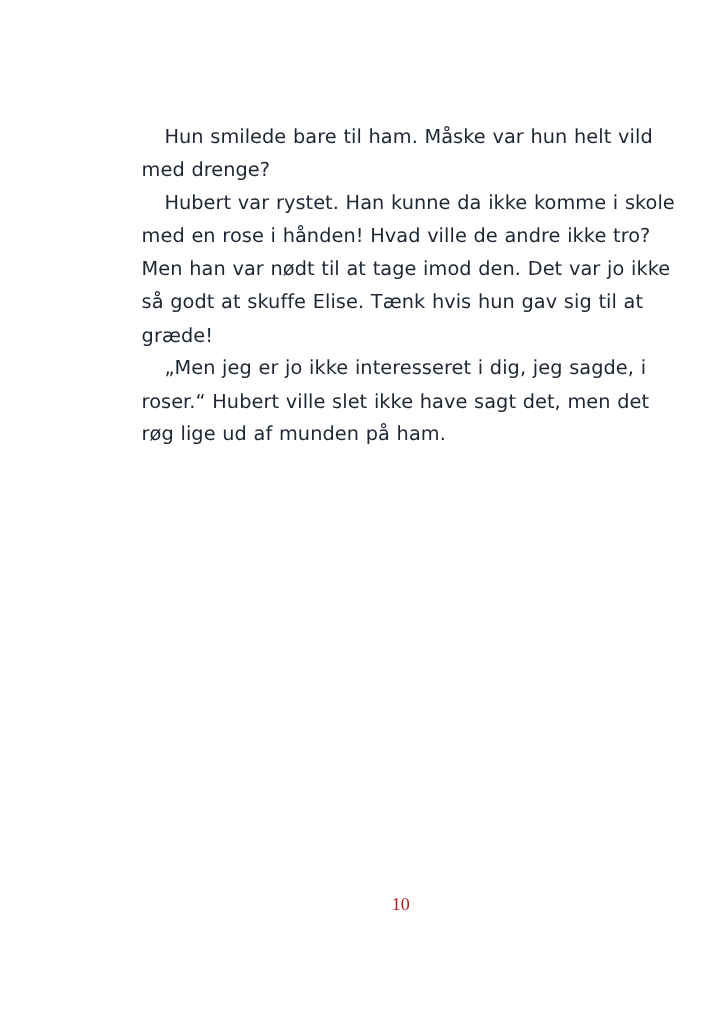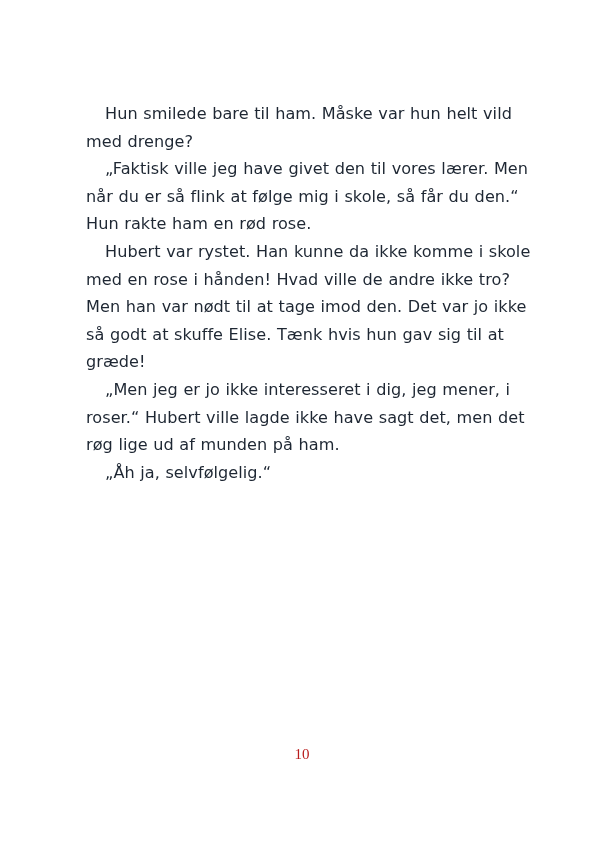--- a/index.html
+++ b/index.html
@@ -12,20 +12,21 @@
     background: #ffffff;
     font-family: "DejaVu Sans", sans-serif;
     overflow: hidden;
   }
   .page {
     position: relative;
     width: 504px;
     height: 845px;
     background: #ffffff;
     box-sizing: border-box;
+    margin-left: 32px;
   }
   .text-column {
     position: absolute;
     left: 86px;
     top: 100px;
     width: 450px;
   }
   .para {
     margin: 0;
     padding: 0;
@@ -50,21 +51,19 @@
     color: #b91c1c;
   }
 </style>
 </head>
 <body>
 
 <div class="page">
 
   <div class="text-column">
     <p class="para">Hun smilede bare til ham. Måske var hun helt vild med drenge?</p>
-    <p class="para">„Faktisk ville jeg have givet den til vores lærer. Men når du er så flink at følge mig i skole, så får du den.“ Hun rakte ham en rød rose.</p>
     <p class="para">Hubert var rystet. Han kunne da ikke komme i skole med en rose i hånden! Hvad ville de andre ikke tro? Men han var nødt til at tage imod den. Det var jo ikke så godt at skuffe Elise. Tænk hvis hun gav sig til at græde!</p>
-    <p class="para">„Men jeg er jo ikke interesseret i dig, jeg mener, i roser.“ Hubert ville lagde ikke have sagt det, men det røg lige ud af munden på ham.</p>
-    <p class="para">„Åh ja, selvfølgelig.“</p>
+    <p class="para">„Men jeg er jo ikke interesseret i dig, jeg sagde, i roser.“ Hubert ville slet ikke have sagt det, men det røg lige ud af munden på ham.</p>
   </div>
 
   <div class="page-number">10</div>
 
 </div>
 
 </body></html>

